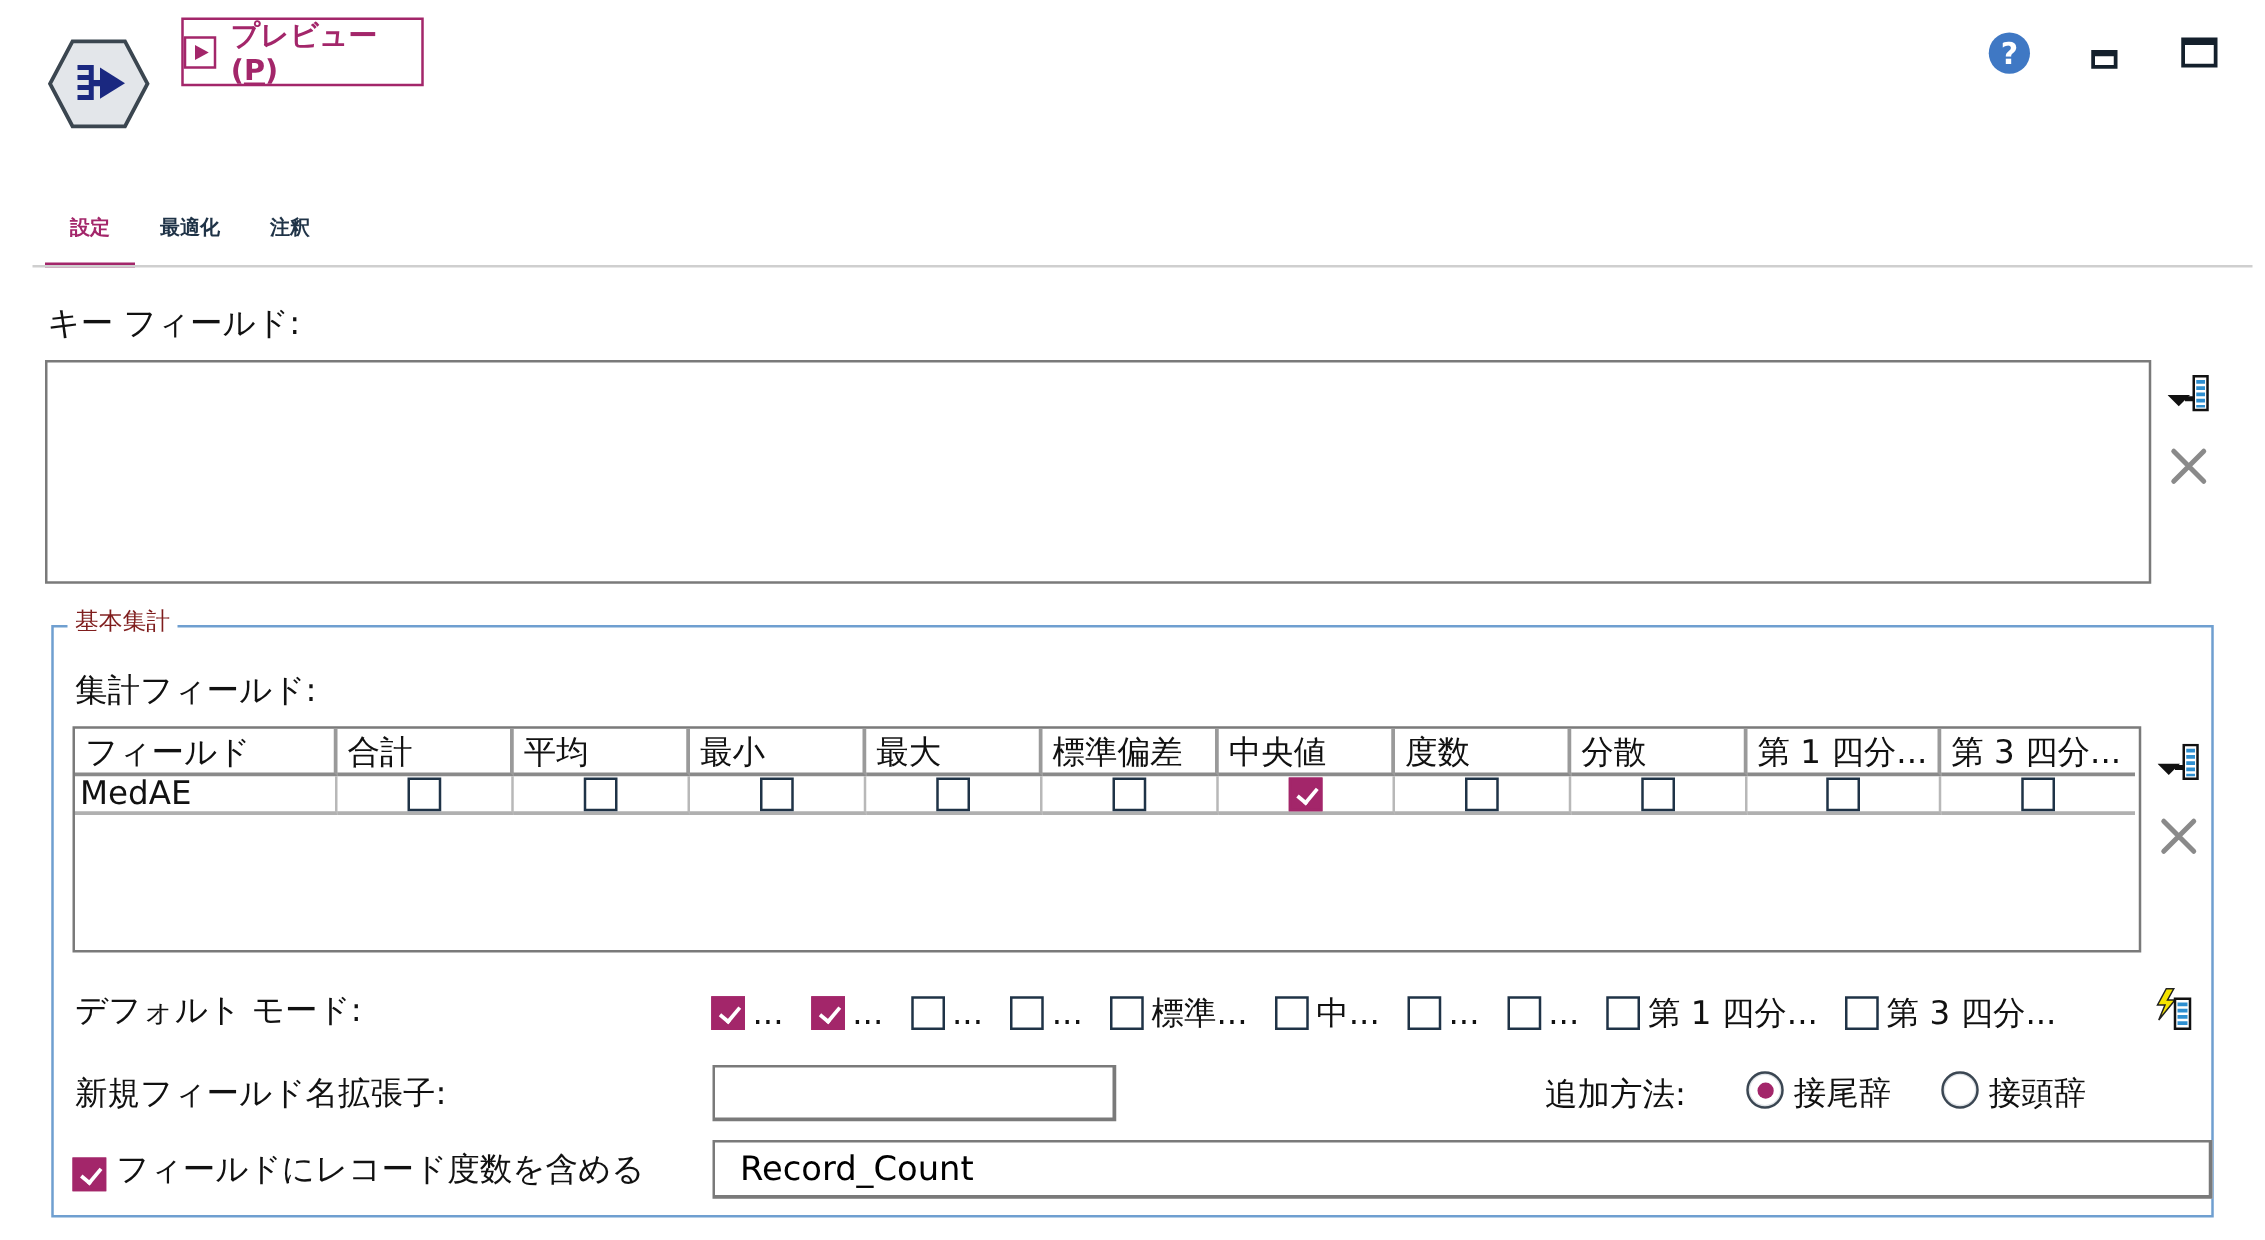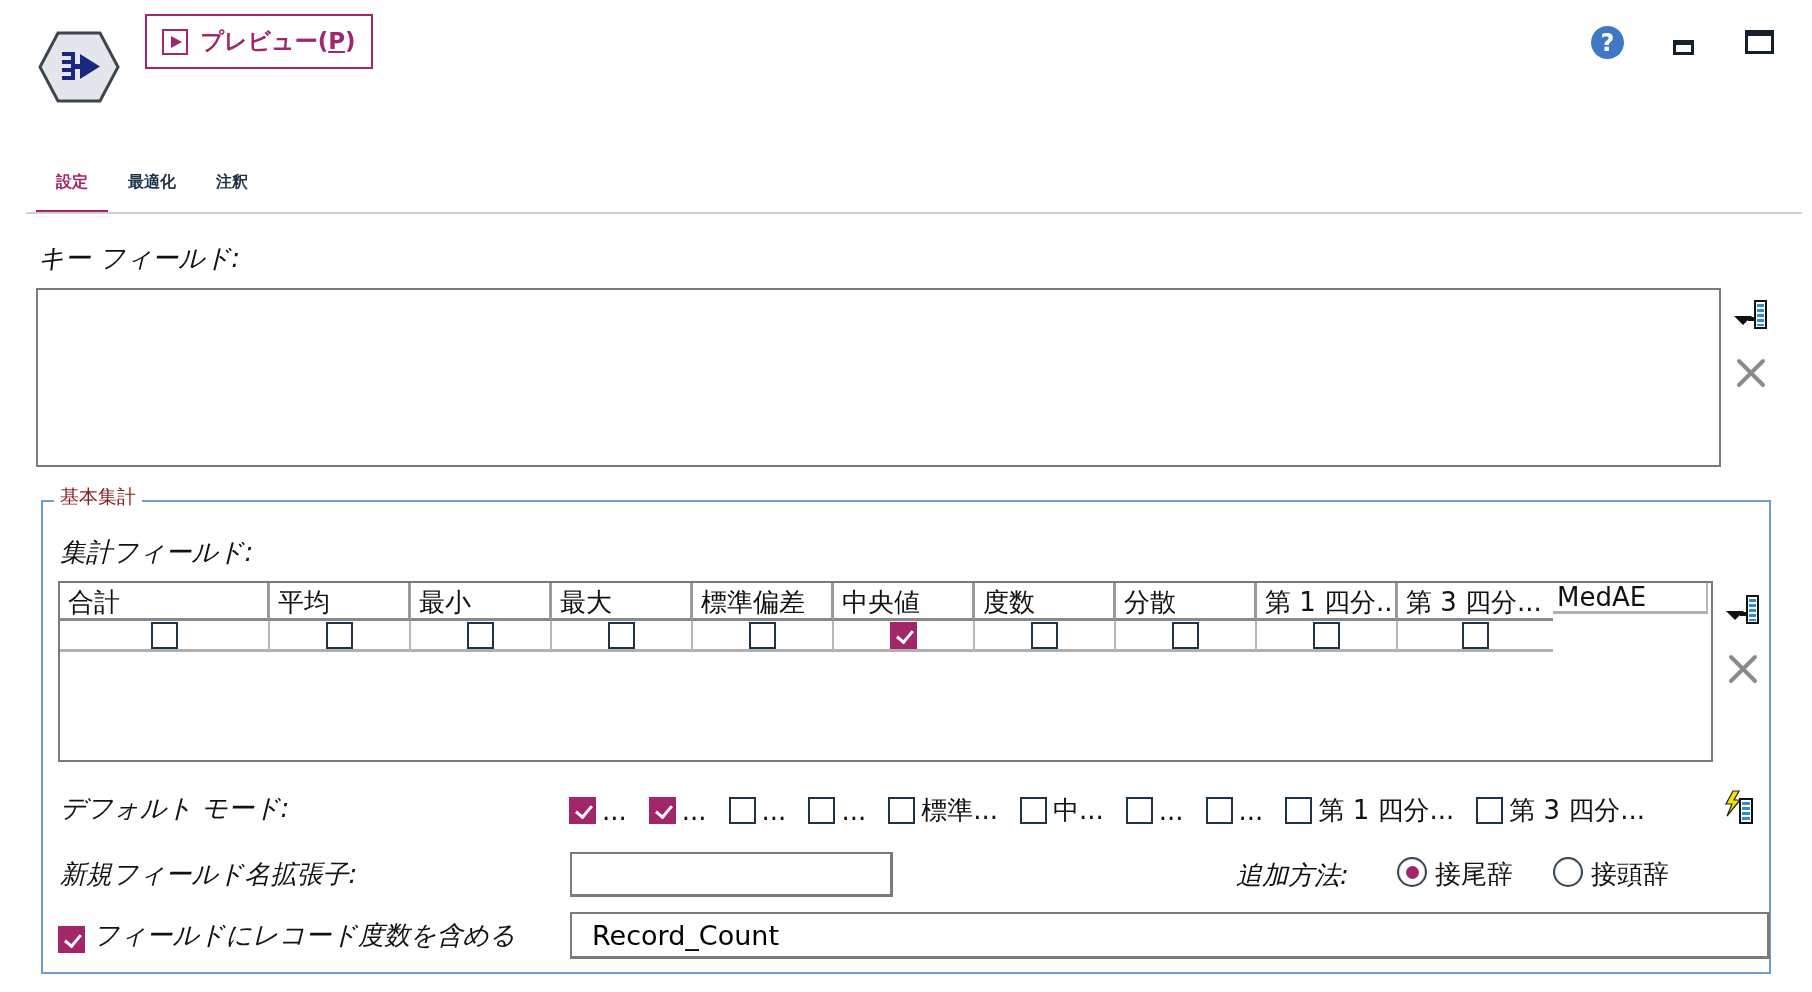--- a/index.html
+++ b/index.html
@@ -7,21 +7,21 @@
   body {
     width: 1812px; height: 992px; position: relative; overflow: hidden;
     font-family: "DejaVu Sans", "Liberation Sans", sans-serif;
     color: #111;
   }
   .abs { position: absolute; }
 
   
   .node-icon { left: 38px; top: 30px; width: 82px; height: 74px; }
   .preview-btn {
-    left: 145px; top: 14px; width: 228px; height: 55px;
+    left: 145px; top: 14px; width: 194px; height: 55px;
     border: 2px solid #a3266a; background: #fff;
     display: flex; align-items: center; justify-content: center; gap: 12px;
     color: #a3266a; font-weight: bold; font-size: 23px; cursor: pointer;
   }
   .preview-btn .play {
     width: 26px; height: 26px; border: 2px solid #a3266a; position: relative;
   }
   .preview-btn .play::after {
     content: ""; position: absolute; left: 7px; top: 5px;
     border-left: 11px solid #a3266a; border-top: 6px solid transparent; border-bottom: 6px solid transparent;
@@ -42,21 +42,21 @@
     height: 64px; padding: 0 20px; display: flex; align-items: center;
     font-size: 16px; font-weight: bold; color: #1f3347; cursor: pointer; position: relative;
   }
   .tab.active { color: #a3266a; }
   .tab.active::after {
     content: ""; position: absolute; left: 0; right: 0; bottom: 0; height: 4px; background: #a3266a;
   }
   .tab-divider { left: 26px; top: 212px; width: 1776px; height: 2px; background: #cfcfcf; }
 
   
-  .label { font-size: 26px; color: #111; white-space: nowrap; font-style: italic; }
+  .label { font-size: 26px; color: #111; white-space: nowrap; }
   .key-label { left: 38px; top: 241px; }
   .key-box { left: 36px; top: 288px; width: 1685px; height: 179px; border: 2px solid #7a7a7a; background: #fff; }
   .side-icon { cursor: pointer; }
   .pick-icon { width: 34px; height: 30px; }
   .x-icon { width: 30px; height: 30px; }
 
   
   .fieldset { left: 41px; top: 500px; width: 1730px; height: 474px; border: 2px solid #6f9fd0; }
   .legend { left: 54px; top: 484px; background: #fff; padding: 0 6px; font-size: 19px; color: #7f1d1d; font-family: Liberation Mono, monospace; }
 
@@ -160,20 +160,21 @@
   <path d="M3 3 L27 27 M27 3 L3 27" stroke="#8a8a8a" stroke-width="4" stroke-linecap="round"></path>
 </svg>
 
 <div class="abs fieldset"></div>
 <div class="abs legend">基本集計</div>
 
 <div class="abs label agg-label">集計フィールド:</div>
 
 <div class="abs agg-table">
   <div class="grid" style="grid-template-columns: 210px 141px 141px 141px 141px 141px 141px 141px 141px 155px 155px;">
+    <div class="hcell">フィールド</div>
     <div class="hcell">合計</div>
     <div class="hcell">平均</div>
     <div class="hcell">最小</div>
     <div class="hcell">最大</div>
     <div class="hcell">標準偏差</div>
     <div class="hcell">中央値</div>
     <div class="hcell">度数</div>
     <div class="hcell">分散</div>
     <div class="hcell">第 1 四分...</div>
     <div class="hcell" style="border-right:none;">第 3 四分...</div>

